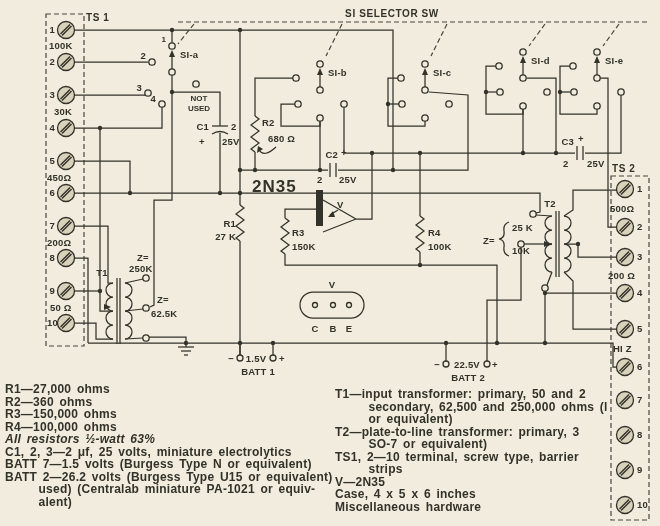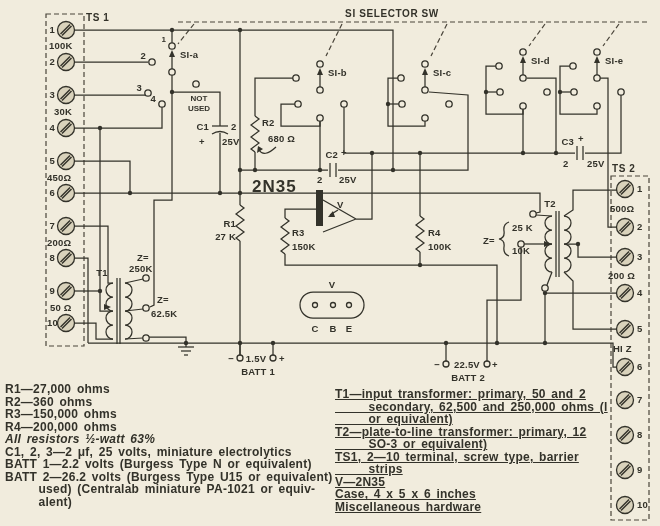--- a/index.html
+++ b/index.html
@@ -16,21 +16,21 @@
   .screw{fill:#d9d2bb;stroke:#33322a;stroke-width:1.3;}
   .slot{stroke:#33322a;stroke-width:1.4;}
   .pin{fill:#f1ecdd;stroke:#33322a;stroke-width:1.3;}
   .d{fill:#33322a;}
   .ink{fill:#33322a;}
   .plist{position:absolute;width:330px;}
   .plist div{white-space:pre;font-size:12px;font-weight:bold;letter-spacing:.25px;
              word-spacing:2px;line-height:12.55px;}
   .plist .i{font-style:italic;}
   #plist-left{left:5px;top:383px;}
-  #plist-right{left:335px;top:388px;width:276px;text-decoration:underline;}
+  #plist-right{left:335px;top:388px;width:276px;}
 </style>
 </head>
 <body>
 
 <svg id="schematic-svg" width="660" height="526" viewBox="0 0 660 526">
 
   <g>
     <line class="dash" x1="178" y1="22" x2="648" y2="22"></line>
     <line class="dash" x1="194" y1="24" x2="178" y2="44"></line>
     <line class="dash" x1="342" y1="24" x2="326" y2="56"></line>
@@ -429,32 +429,32 @@
     <text class="t9" x="467" y="368" text-anchor="middle">22.5V</text>
     <text class="t9" x="492" y="368">+</text>
     <text class="t9" x="468" y="381" text-anchor="middle">BATT 2</text>
   </g>
 </svg>
 
 <div id="plist-left" class="plist">
   <div>R1—27,000 ohms</div>
   <div>R2—360 ohms</div>
   <div>R3—150,000 ohms</div>
-  <div>R4—200,000 ohms</div>
+  <div>R4—100,000 ohms</div>
   <div class="i">All resistors ½-watt 63%</div>
   <div>C1, 2, 3—2 μf, 25 volts, miniature electrolytics</div>
-  <div>BATT 1—2.2 volts (Burgess Type N or equivalent)</div>
+  <div>BATT 7—1.5 volts (Burgess Type N or equivalent)</div>
   <div>BATT 2—26.2 volts (Burgess Type U15 or equivalent)</div>
   <div>      used) (Centralab miniature PA-1021 or equiv-</div>
   <div>      alent)</div>
 </div>
 <div id="plist-right" class="plist">
   <div>T1—input transformer: primary, 50 and 2</div>
   <div>      secondary, 62,500 and 250,000 ohms (l</div>
   <div>      or equivalent)</div>
-  <div>T2—plate-to-line transformer: primary, 12</div>
-  <div>      SO-3 or equivalent)</div>
+  <div>T2—plate-to-line transformer: primary, 3</div>
+  <div>      SO-7 or equivalent)</div>
   <div>TS1, 2—10 terminal, screw type, barrier</div>
   <div>      strips</div>
   <div>V—2N35</div>
   <div>Case, 4 x 5 x 6 inches</div>
   <div>Miscellaneous hardware</div>
 </div>
 
 </body></html>

